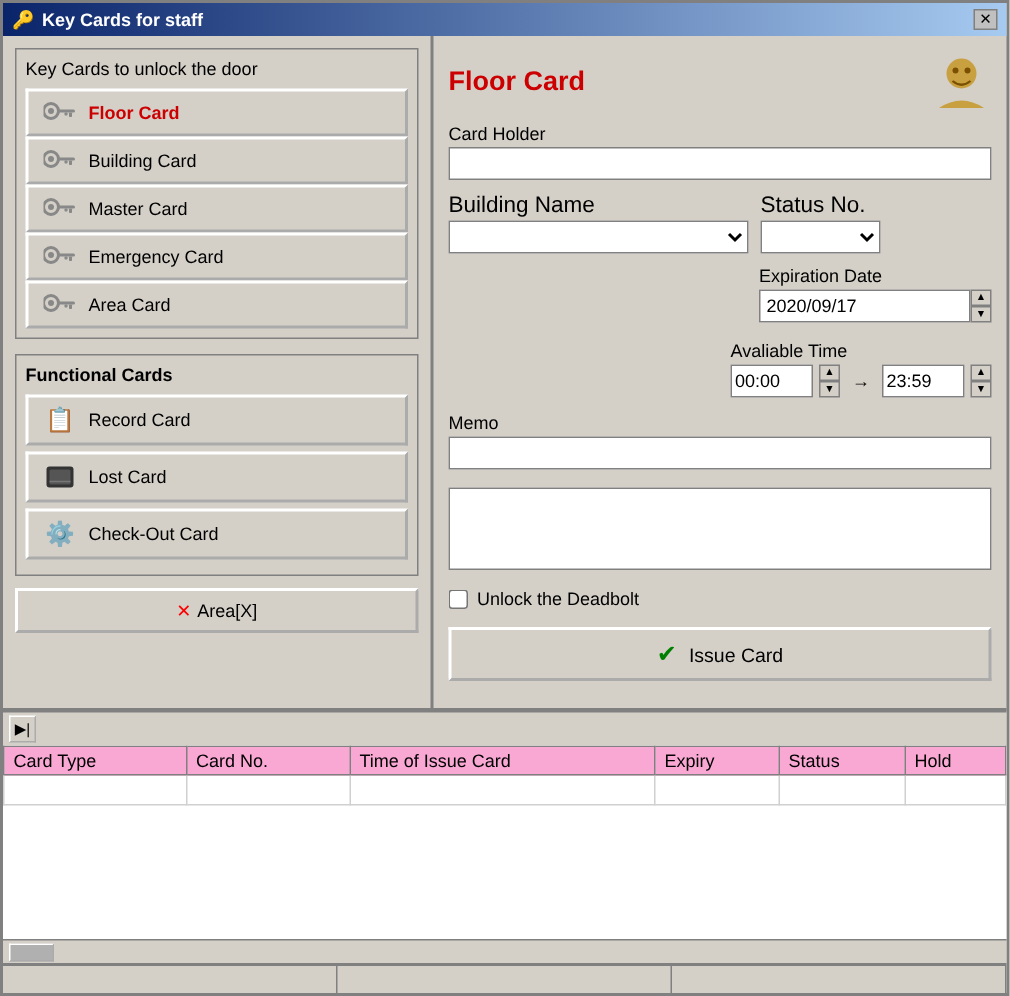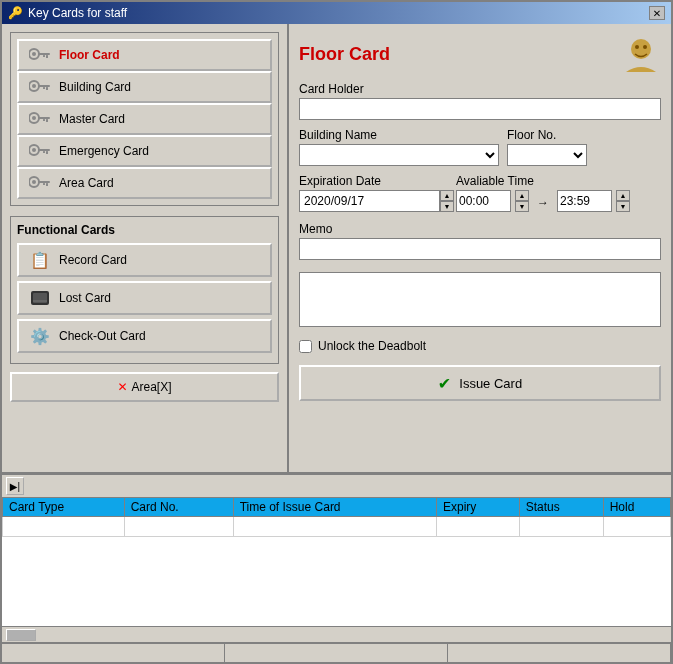--- a/index.html
+++ b/index.html
@@ -34,21 +34,21 @@
       align-items: center;
       gap: 6px;
     }
     .title-icon {
       width: 14px;
       height: 14px;
       font-size: 12px;
     }
     .title-text {
       font-size: 12px;
-      font-weight: normal;
+      font-weight: bold;
     }
     .close-btn {
       width: 16px;
       height: 14px;
       background: #c0c0c0;
       border: 1px solid #808080;
       font-size: 10px;
       cursor: pointer;
       display: flex;
       align-items: center;
@@ -169,36 +169,37 @@
     .form-two-col {
       display: flex;
       gap: 8px;
     }
     .form-col {
       display: flex;
       flex-direction: column;
       gap: 2px;
     }
     .form-col label {
-      font-size: 12px;
+      font-size: 15px;
     }
     .form-select {
       height: 22px;
       border: 1px solid #808080;
       background: white;
       padding: 0 4px;
       font-size: 12px;
       appearance: auto;
     }
     .building-select { width: 200px; }
     .floor-select { width: 80px; }
     .date-row {
       display: flex;
-      gap: 2px;
+      gap: 12px;
       align-items: flex-end;
+      flex-direction: column;
     }
     .date-col {
       display: flex;
       flex-direction: column;
       gap: 2px;
     }
     .date-col label { font-size: 12px; }
     .date-input-wrap {
       display: flex;
       align-items: center;
@@ -295,21 +296,21 @@
       flex: 1;
       overflow: auto;
       background: white;
     }
     table {
       width: 100%;
       border-collapse: collapse;
       font-size: 12px;
     }
     table thead th {
-      background: #0ea5e9;
+      background: #f9a8d4;
       border: 1px solid #808080;
       padding: 2px 6px;
       text-align: left;
       font-weight: normal;
       white-space: nowrap;
     }
     table tbody td {
       border: 1px solid #d0d0d0;
       padding: 2px 6px;
       height: 20px;
@@ -390,20 +391,21 @@
       <span class="title-text">Key Cards for staff</span>
     </div>
     <button class="close-btn">✕</button>
   </div>
 
   <div class="main-content">
 
     <div class="left-panel">
 
       <div class="keycards-box">
+        <div class="keycards-title">Key Cards to unlock the door</div>
 
         <button class="card-btn active">
           <span>
             <svg width="22" height="14" viewBox="0 0 22 14">
               <circle cx="5" cy="7" r="5" fill="none" stroke="#888" stroke-width="2"></circle>
               <circle cx="5" cy="7" r="2" fill="#888"></circle>
               <rect x="9" y="6" width="12" height="2" fill="#888" rx="1"></rect>
               <rect x="17" y="8" width="2" height="3" fill="#888" rx="0.5"></rect>
               <rect x="14" y="8" width="2" height="2" fill="#888" rx="0.5"></rect>
             </svg>
@@ -518,21 +520,21 @@
       </div>
 
       <div class="form-two-col">
         <div class="form-col">
           <label>Building Name</label>
           <select class="form-select building-select">
             <option value=""></option>
           </select>
         </div>
         <div class="form-col">
-          <label>Floor No.</label>
+          <label>Status No.</label>
           <select class="form-select floor-select">
             <option value=""></option>
           </select>
         </div>
       </div>
 
       <div class="date-row">
         <div class="date-col">
           <label>Expiration Date</label>
           <div class="date-input-wrap">

